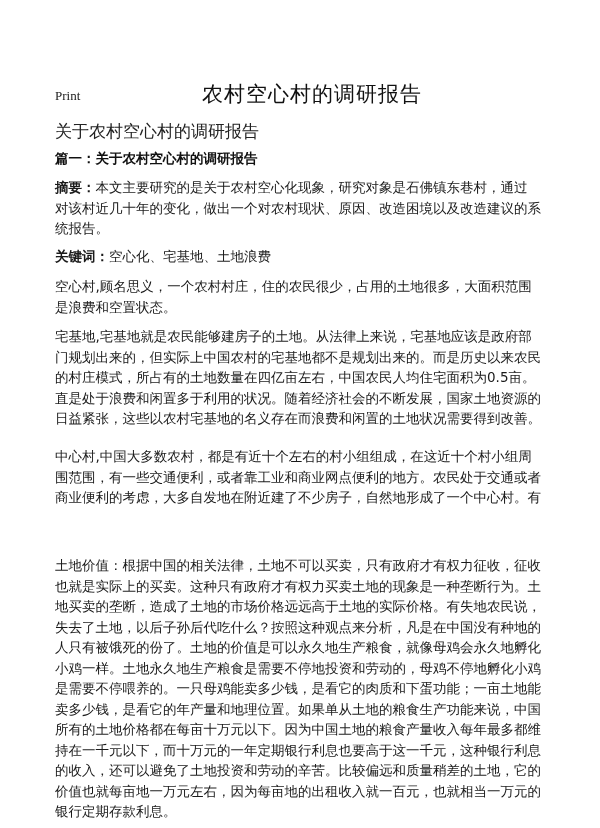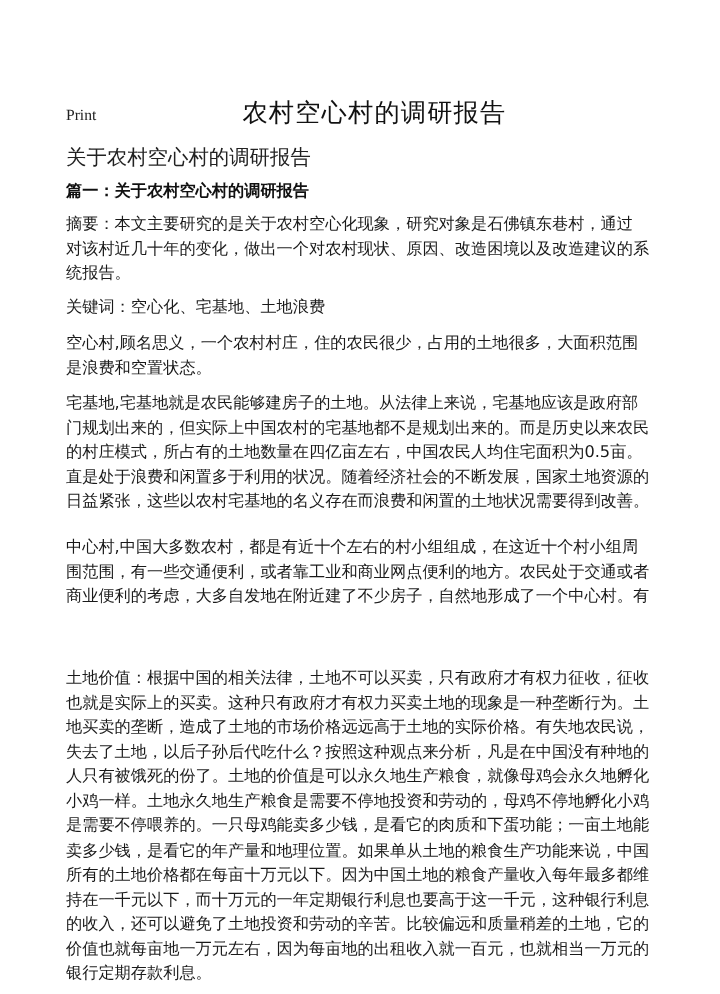--- a/index.html
+++ b/index.html
@@ -3,21 +3,21 @@
   <meta charset="utf-8">
   <style>
     html, body { margin: 0; padding: 0; background: #ffffff; }
     body { width: 600px; height: 828px; overflow: hidden; position: relative; color: #111; }
     .print { position: absolute; left: 55px; top: 47px; font-family: "Liberation Serif", serif; font-size: 13px; color: #222; margin-top: 41px; }
     .title { position: absolute; left: 12px; width: 600px; top: 80px; text-align: center; font-family: "DejaVu Sans", sans-serif; font-size: 21px; color: #111; letter-spacing: 1px; }
     .subtitle { position: absolute; left: 55px; top: 120px; font-family: Liberation Serif, serif; font-size: 17px; color: #222; }
     .heading { position: absolute; left: 55px; top: 150px; font-family: "DejaVu Sans", sans-serif; font-size: 13.5px; font-weight: bold; color: #111; }
     .para { position: absolute; left: 55px; width: 500px; font-family: "DejaVu Sans", sans-serif; font-size: 13.5px; line-height: 20.5px; color: #1a1a1a; }
     .para .line { display: block; white-space: nowrap; }
-    .label { font-weight: normal; }
+    .label { font-weight: bold; }
   </style>
 </head>
 <body>
 
 <div class="print">Print</div>
 
 <div class="title">农村空心村的调研报告</div>
 
 <div class="subtitle">关于农村空心村的调研报告</div>
 

